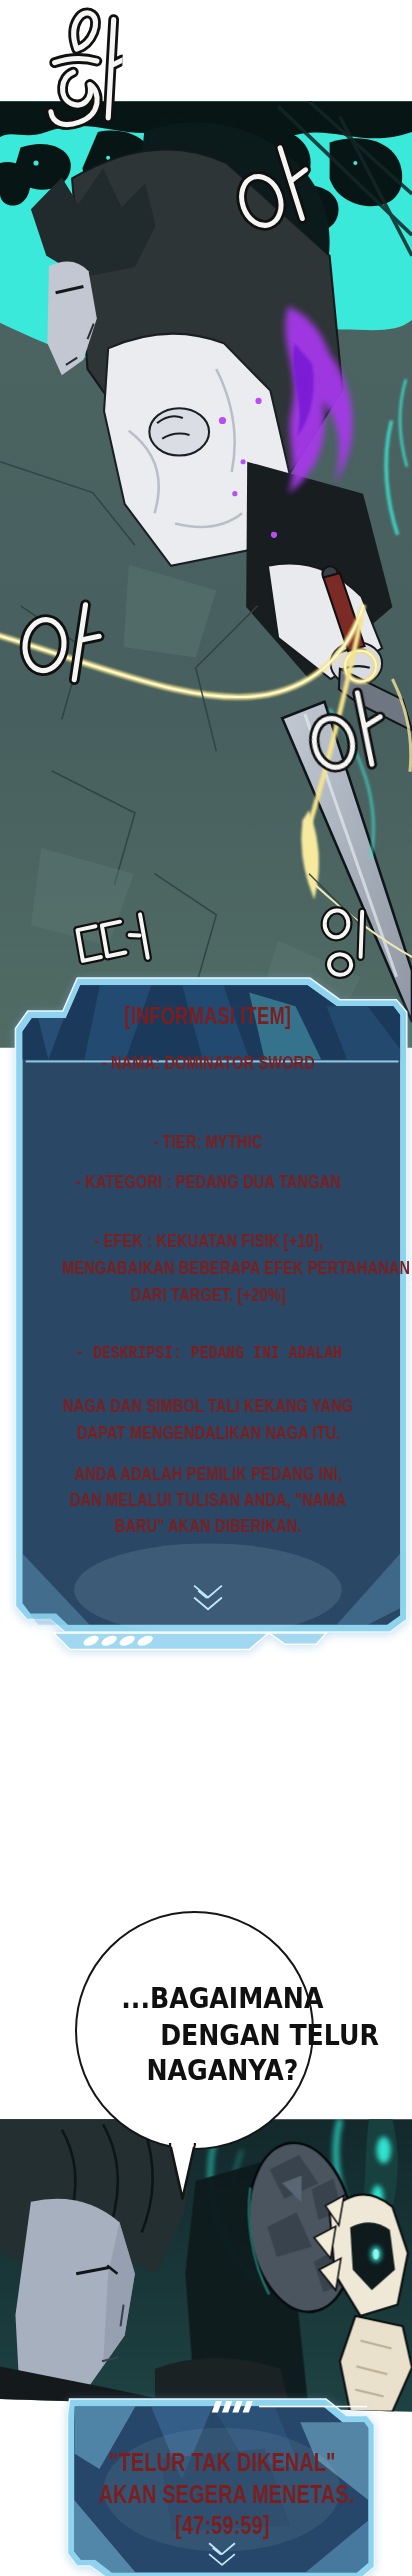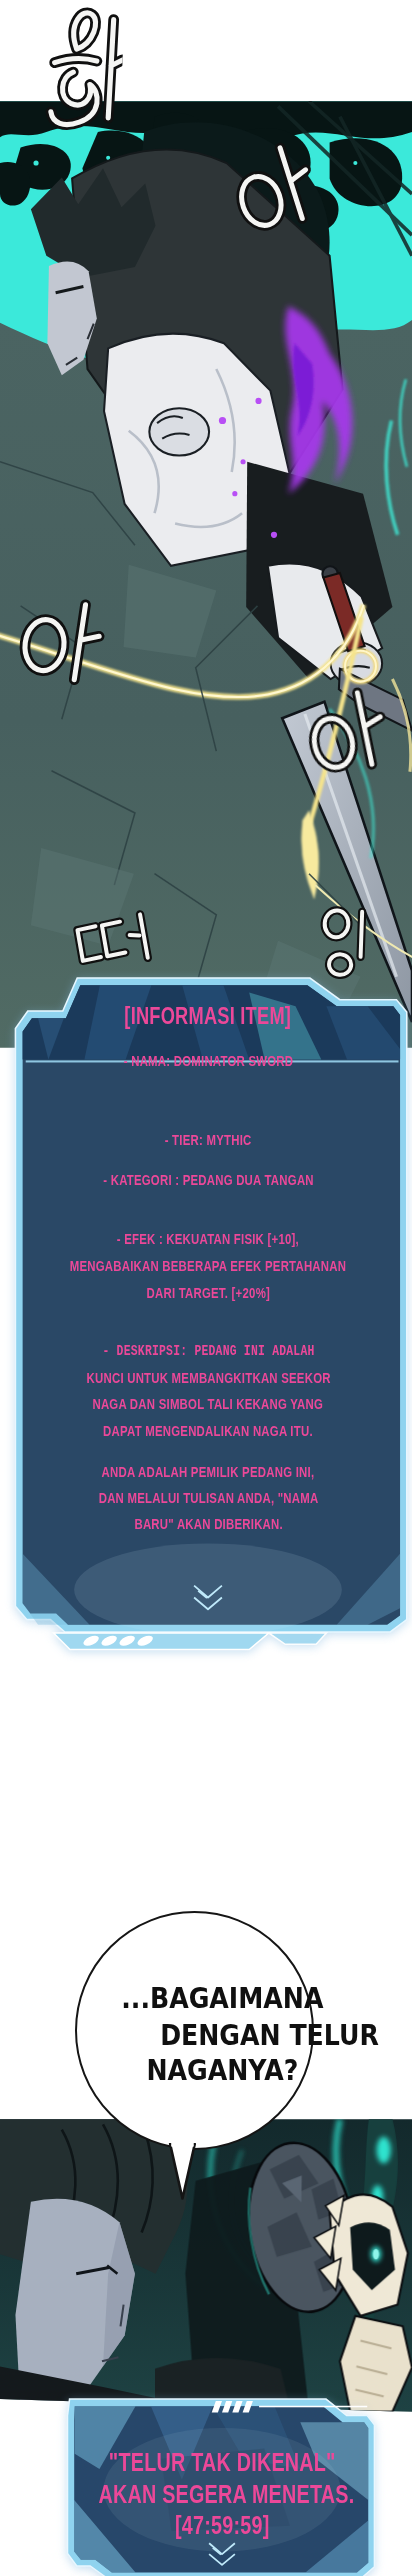--- a/index.html
+++ b/index.html
@@ -9,24 +9,24 @@
   svg{display:block;}
 
   
   .panel{position:absolute;left:0;width:412px;overflow:hidden;}
 
   
   .sfx-b{fill:none;stroke:#101010;stroke-width:21;stroke-linecap:round;stroke-linejoin:round;}
   .sfx-w{fill:none;stroke:#f5f5f3;stroke-width:10;stroke-linecap:round;stroke-linejoin:round;}
 
   
-  .sys-line{position:absolute;left:0;width:100%;text-align:center;color:#ec4899;font-weight:700;
+  .sys-line{position:absolute;left:0;width:100%;text-align:center;color:#7f1d1d;font-weight:700;
             white-space:nowrap;line-height:1;}
   .sys-line > span{display:inline-block;transform:scaleX(.76);transform-origin:center;letter-spacing:0.3px;}
-  .sys-40{font-size:15px;}
+  .sys-40{font-size:19px;}
   .sys-46{font-size:24px;}
   .sys-50{font-size:26px;}
 
   
   .bubble{position:absolute;left:75px;top:1911px;width:239px;height:239px;background:#ffffff;
           border:2.6px solid #151515;border-radius:50%;box-sizing:border-box;}
   .bubble-line{position:absolute;left:16px;width:100%;text-align:center;color:#101010;font-weight:700;
                font-family:"DejaVu Sans",sans-serif;font-size:28px;line-height:1;white-space:nowrap;}
   .bubble-line > span{display:inline-block;transform:scaleX(.9);transform-origin:center;}
 
@@ -290,21 +290,20 @@
     </svg>
 
     <div class="sys-line sys-46" style="top:27px;"><span>[INFORMASI ITEM]</span></div>
     <div class="sys-line sys-40" style="top:76px;"><span>- NAMA: DOMINATOR SWORD</span></div>
     <div class="sys-line sys-40" style="top:135px;margin-top:20px;"><span>- TIER: MYTHIC</span></div>
     <div class="sys-line sys-40" style="top:195px;"><span>- KATEGORI : PEDANG DUA TANGAN</span></div>
     <div class="sys-line sys-40" style="top:254px;"><span>- EFEK : KEKUATAN FISIK [+10],</span></div>
     <div class="sys-line sys-40" style="top:281px;"><span>MENGABAIKAN BEBERAPA EFEK PERTAHANAN</span></div>
     <div class="sys-line sys-40" style="top:308px;"><span>DARI TARGET. [+20%]</span></div>
     <div class="sys-line sys-40" style="top:367px;font-family:Liberation Mono, monospace;"><span>- DESKRIPSI: PEDANG INI ADALAH</span></div>
-    <div class="sys-line sys-40" style="top:393px;"><span>KUNCI  UNTUK MEMBANGKITKAN SEEKOR</span></div>
     <div class="sys-line sys-40" style="top:419px;"><span>NAGA DAN SIMBOL TALI KEKANG YANG</span></div>
     <div class="sys-line sys-40" style="top:446px;"><span>DAPAT MENGENDALIKAN NAGA ITU.</span></div>
     <div class="sys-line sys-40" style="top:487px;"><span>ANDA ADALAH PEMILIK PEDANG INI,</span></div>
     <div class="sys-line sys-40" style="top:513px;"><span>DAN MELALUI TULISAN ANDA, "NAMA</span></div>
     <div class="sys-line sys-40" style="top:539px;"><span>BARU" AKAN DIBERIKAN.</span></div>
   </div>
 
   <div class="panel" style="top:2119px;height:293px;clip-path:polygon(0 0,412px 0,412px 293px,0 280px);">
     <svg width="412" height="293" viewBox="0 0 800 568">
       <defs>

